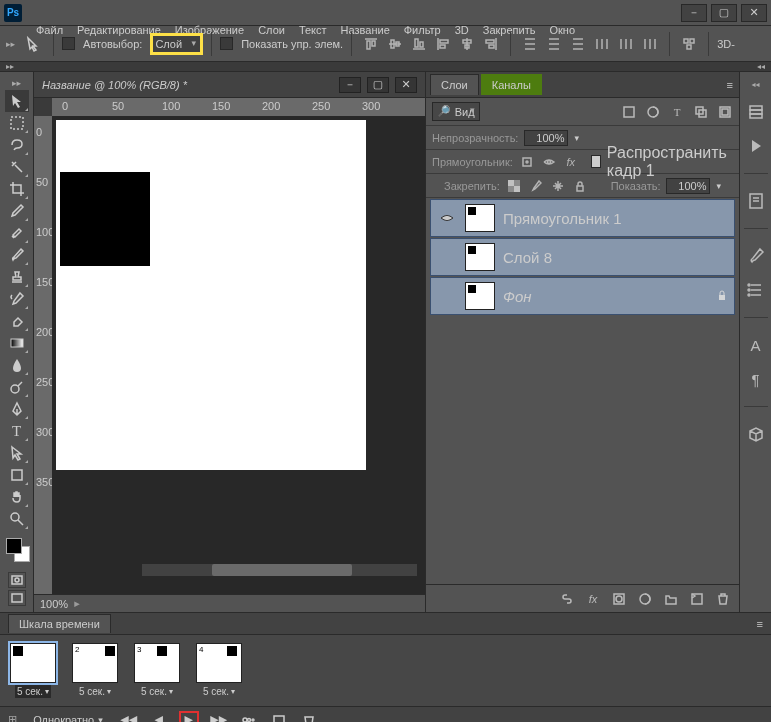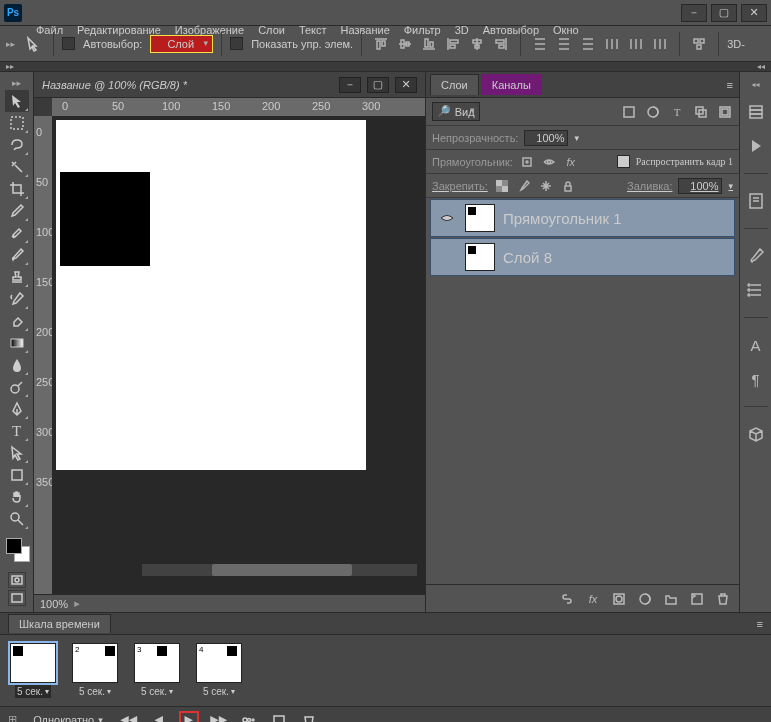--- a/index.html
+++ b/index.html
@@ -11,21 +11,21 @@
 .menu { display: flex; gap: 2px; margin-top: 35px; }
 .menu-item { padding: 2px 6px; cursor: pointer; }
 .win-controls { margin-left: auto; display: flex; gap: 4px; }
 .win-btn { width: 26px; height: 18px; background: #424242; border: 1px solid #282828; display: flex; align-items: center; justify-content: center; cursor: pointer; }
 
 
 .optbar { height: 36px; background: #535353; display: flex; align-items: center; padding: 0 6px; gap: 8px; border-bottom: 1px solid #2a2a2a; }
 .expand-arrows { color: #aaa; font-size: 9px; cursor: pointer; }
 .tool-icon { width: 22px; height: 22px; display: flex; align-items: center; justify-content: center; }
 .checkbox { width: 13px; height: 13px; border: 1px solid #282828; background: #3a3a3a; display: inline-block; vertical-align: middle; }
-.dropdown { background: #b91c1c; border: 1px solid #fde047; padding: 2px 18px 2px 16px; position: relative; cursor: pointer; }
+.dropdown { background: #404040; border: 3px solid #fde047; padding: 2px 18px 2px 2px; position: relative; cursor: pointer; }
 .dropdown::after { content: "▾"; position: absolute; right: 4px; top: 2px; font-size: 9px; color: #aaa; }
 .vsep { width: 1px; height: 24px; background: #3a3a3a; }
 .align-icons { display: flex; gap: 2px; }
 .align-icon { width: 22px; height: 22px; border: 1px solid transparent; display: flex; align-items: center; justify-content: center; cursor: pointer; opacity: 0.8; }
 .align-icon svg { width: 14px; height: 14px; }
 
 
 .main { display: flex; height: 540px; }
 
 
@@ -56,31 +56,31 @@
 .canvas .shape { position: absolute; left: 4px; top: 52px; width: 90px; height: 94px; background: #000; }
 .statusbar { height: 18px; background: #535353; border-top: 1px solid #2a2a2a; display: flex; align-items: center; padding: 0 6px; gap: 6px; font-size: 10px; }
 .hscroll { position: absolute; bottom: 18px; left: 90px; right: 8px; height: 12px; background: #424242; }
 .hscroll-thumb { position: absolute; left: 70px; width: 140px; height: 12px; background: #6a6a6a; border-radius: 2px; }
 
 
 .rpanel { width: 346px; background: #535353; display: flex; border-left:1px solid #2a2a2a;}
 .rpanel-main { flex: 1; display: flex; flex-direction: column; }
 .rtab-hdr { height: 26px; background: #424242; display: flex; align-items: center; padding-left: 4px; border-bottom: 1px solid #2a2a2a; }
 .rtab { padding: 4px 10px; background: #535353; border: 1px solid #2a2a2a; border-bottom: none; margin-right: 2px; cursor: pointer; }
-.rtab.inactive { background: #701a75; border-color: transparent; }
+.rtab.inactive { background: #4d7c0f; border-color: transparent; }
 .rtab-menu { margin-left: auto; padding: 0 6px; cursor: pointer; }
 .filterbar { height: 28px; display: flex; align-items: center; padding: 0 6px; gap: 6px; border-bottom: 1px solid #3a3a3a; }
 .search-box { display: flex; align-items: center; background: #474747; border: 1px solid #282828; padding: 2px 4px; gap: 4px; }
 .filter-icons { display: flex; gap: 8px; margin-left:auto;}
 .filter-icon { width: 16px; height: 16px; cursor: pointer; display:flex;align-items:center;justify-content:center; opacity:0.85;}
 .propsrow { height: 24px; display: flex; align-items: center; padding: 0 6px; gap: 6px; border-bottom: 1px solid #3a3a3a; font-size: 10px; }
 .propsrow .dropdown{flex:0 0 auto;}
 .prop-label { color: #999; }
 .num-box { width: 44px; background: #424242; border: 1px solid #282828; padding: 1px 3px; text-align: right; color: #888; }
-.lockrow { height: 24px; display: flex; align-items: center; padding: 0 6px; gap: 6px; border-bottom: 1px solid #3a3a3a; font-size: 10px; text-decoration: underline; }
+.lockrow { height: 24px; display: flex; align-items: center; padding: 0 18px; gap: 6px; border-bottom: 1px solid #3a3a3a; font-size: 10px; }
 .lock-icons { display: flex; gap: 6px; }
 .lock-icon { width: 16px; height: 16px; display:flex;align-items:center;justify-content:center; opacity:0.8; cursor:pointer;}
 .layers-list { flex: 1; overflow: auto; background: #535353; }
 .layer-row { height: 38px; display: flex; align-items: center; background: #8797ac; border: 1px solid #3a5070; margin: 1px 4px; padding: 0 6px; gap: 8px; color: #eee; }
 .layer-row.sel { background: #8797ac; }
 .vis-col { width: 20px; display: flex; justify-content: center; }
 .layer-thumb { width: 30px; height: 28px; background: #fff; border: 1px solid #222; position: relative; }
 .layer-thumb .black-sq{position:absolute;left:2px;top:2px;width:8px;height:8px;background:#000;}
 .layer-name { flex: 1; font-size: 15px; }
 .layer-name.italic{font-style:italic;}
@@ -121,21 +121,21 @@
   <div class="ps-logo">Ps</div>
   <div class="menu">
     <div class="menu-item"><span>Файл</span></div>
     <div class="menu-item"><span>Редактирование</span></div>
     <div class="menu-item"><span>Изображение</span></div>
     <div class="menu-item"><span>Слои</span></div>
     <div class="menu-item"><span>Текст</span></div>
     <div class="menu-item"><span>Название</span></div>
     <div class="menu-item"><span>Фильтр</span></div>
     <div class="menu-item"><span>3D</span></div>
-    <div class="menu-item"><span>Автовыбор</span></div>
+    <div class="menu-item"><span>Закрепить</span></div>
     <div class="menu-item"><span>Окно</span></div>
   </div>
   <div class="win-controls">
     <div class="win-btn">－</div>
     <div class="win-btn">▢</div>
     <div class="win-btn">✕</div>
   </div>
 </div>
 
 <div class="optbar">
@@ -512,21 +512,21 @@
                 <path d="M2 7 Q7 3 12 7 Q7 11 2 7"></path>
                 <circle cx="7" cy="7" r="1.5" fill="#ccc"></circle>
               </svg>
             </div>
           <div class="lock-icon">
               <span style="font-style:italic;">fx</span>
             </div>
         </div>
         <span style="flex:1"></span>
         <span class="checkbox" style="background:#ccc;"></span>
-        <span style="font-size:10px;font-family:Liberation Serif, serif;">Распространить кадр 1</span>
+        <span style="font-size:16px;">Распространить кадр 1</span>
       </div>
       <div class="lockrow">
         <span class="prop-label">Закрепить:</span>
         <div class="lock-icons">
           <div class="lock-icon">
               <svg width="12" height="12" viewBox="0 0 12 12">
                 <rect width="12" height="12" fill="#999"></rect>
                 <rect x="0" y="0" width="6" height="6" fill="#ddd"></rect>
                 <rect x="6" y="6" width="6" height="6" fill="#ddd"></rect>
               </svg>
@@ -542,21 +542,21 @@
               </svg>
             </div>
           <div class="lock-icon">
               <svg class="line" width="12" height="12" viewBox="0 0 12 12">
                 <rect x="3" y="6" width="6" height="5"></rect>
                 <path d="M4 6 L4 4 A2 2 0 0 1 8 4 L8 6"></path>
               </svg>
             </div>
         </div>
         <span style="flex:1"></span>
-        <span class="prop-label">Заливка:</span>
+        <span class="prop-label">Показать:</span>
         <div class="num-box"><span>100%</span></div>
         <span style="font-size:9px;">▾</span>
       </div>
 
       <div class="layers-list" id="layers-list">
           <div class="layer-row sel">
     <div class="vis-col">
               <svg class="fill" width="14" height="10" viewBox="0 0 14 10">
                 <path d="M1 5 Q7 0 13 5 Q7 10 1 5" fill="none" stroke="#333"></path>
                 <circle cx="7" cy="5" r="2" fill="#333"></circle>
@@ -568,20 +568,31 @@
     <div class="layer-name">Прямоугольник 1</div>
 
   </div>
           <div class="layer-row sel">
     <div class="vis-col"></div>
     <div class="layer-thumb">
               <div class="black-sq"></div>
             </div>
     <div class="layer-name">Слой 8</div>
 
+  </div>
+          <div class="layer-row sel">
+    <div class="vis-col"></div>
+    <div class="layer-thumb">
+              <div class="black-sq"></div>
+            </div>
+    <div class="layer-name italic">Фон</div>
+    <span class="lock-badge"><svg width="12" height="12" viewBox="0 0 12 12">
+                <rect x="3" y="6" width="6" height="5" fill="#ddd"></rect>
+                <path d="M4 6 L4 4 A2 2 0 0 1 8 4 L8 6" fill="none" stroke="#ddd"></path>
+              </svg></span>
   </div>
         </div>
 
       <div class="panel-footer">
         <div class="pf-icon">
             <svg class="line" width="14" height="14" viewBox="0 0 14 14">
               <path d="M5 7 A2 2 0 0 1 5 3 L7 3 M9 7 A2 2 0 0 1 9 11 L7 11 M5 7 L9 7"></path>
             </svg>
           </div>
         <div class="pf-icon">

